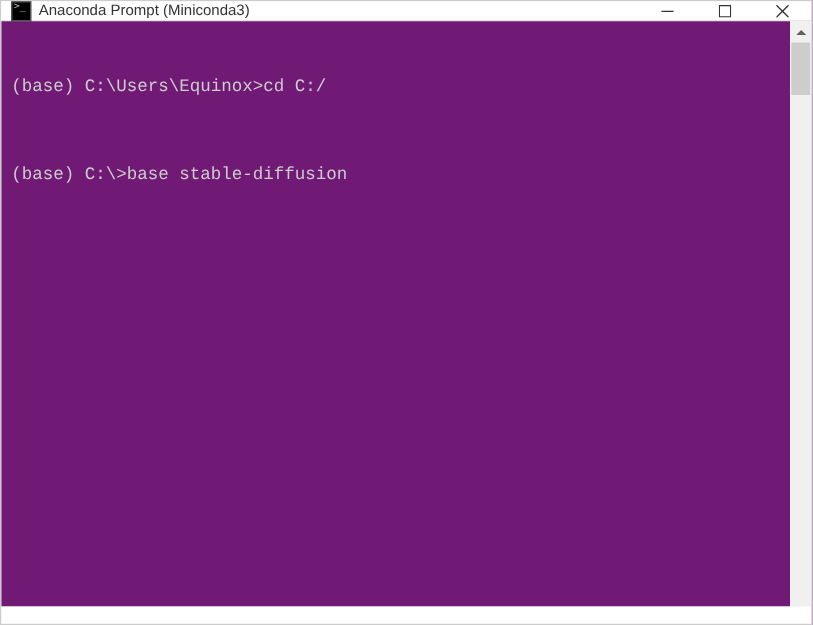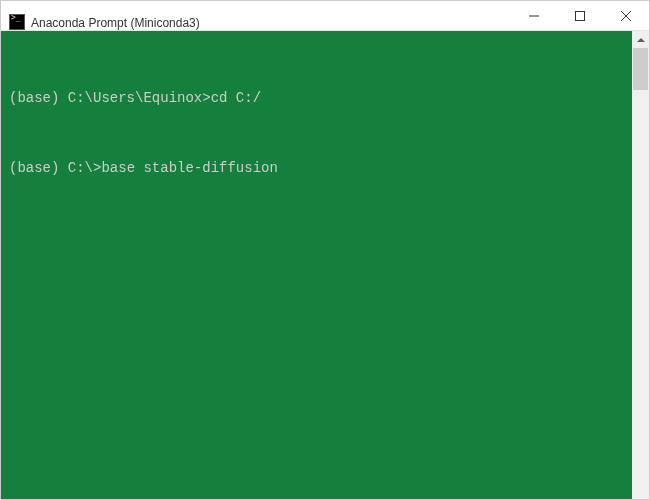--- a/index.html
+++ b/index.html
@@ -9,24 +9,24 @@
     }
     body {
       width: 650px;
       height: 500px;
       background: #fff;
       font-family: 'Segoe UI', Tahoma, sans-serif;
       overflow: hidden;
       border: 1px solid #ccc;
     }
     .titlebar {
-      height: 30px;
+      height: 16px;
       background: #fff;
       display: flex;
-      align-items: flex-end;
+      align-items: flex-start;
       border-bottom: 1px solid #e5e5e5;
     }
     .titlebar-icon {
       width: 16px;
       height: 16px;
       margin-left: 8px;
       margin-right: 6px;
       background: #000;
       border: 1px solid #555;
       position: relative;
@@ -61,25 +61,25 @@
       width: 10px;
       height: 10px;
     }
     .terminal-wrapper {
       display: flex;
       height: calc(100% - 30px);
       background: #f0f0f0;
     }
     .terminal {
       flex: 1;
-      background: #15803d;
+      background: #701a75;
       color: #cccccc;
       font-family: Consolas, 'Courier New', monospace;
       font-size: 14px;
-      padding: 20px 8px;
+      padding: 6px 8px;
       line-height: 1.35;
       white-space: pre;
       overflow: hidden;
     }
     .line {
       margin-bottom: 14px;
     }
     .line:last-child {
       margin-bottom: 0;
     }

